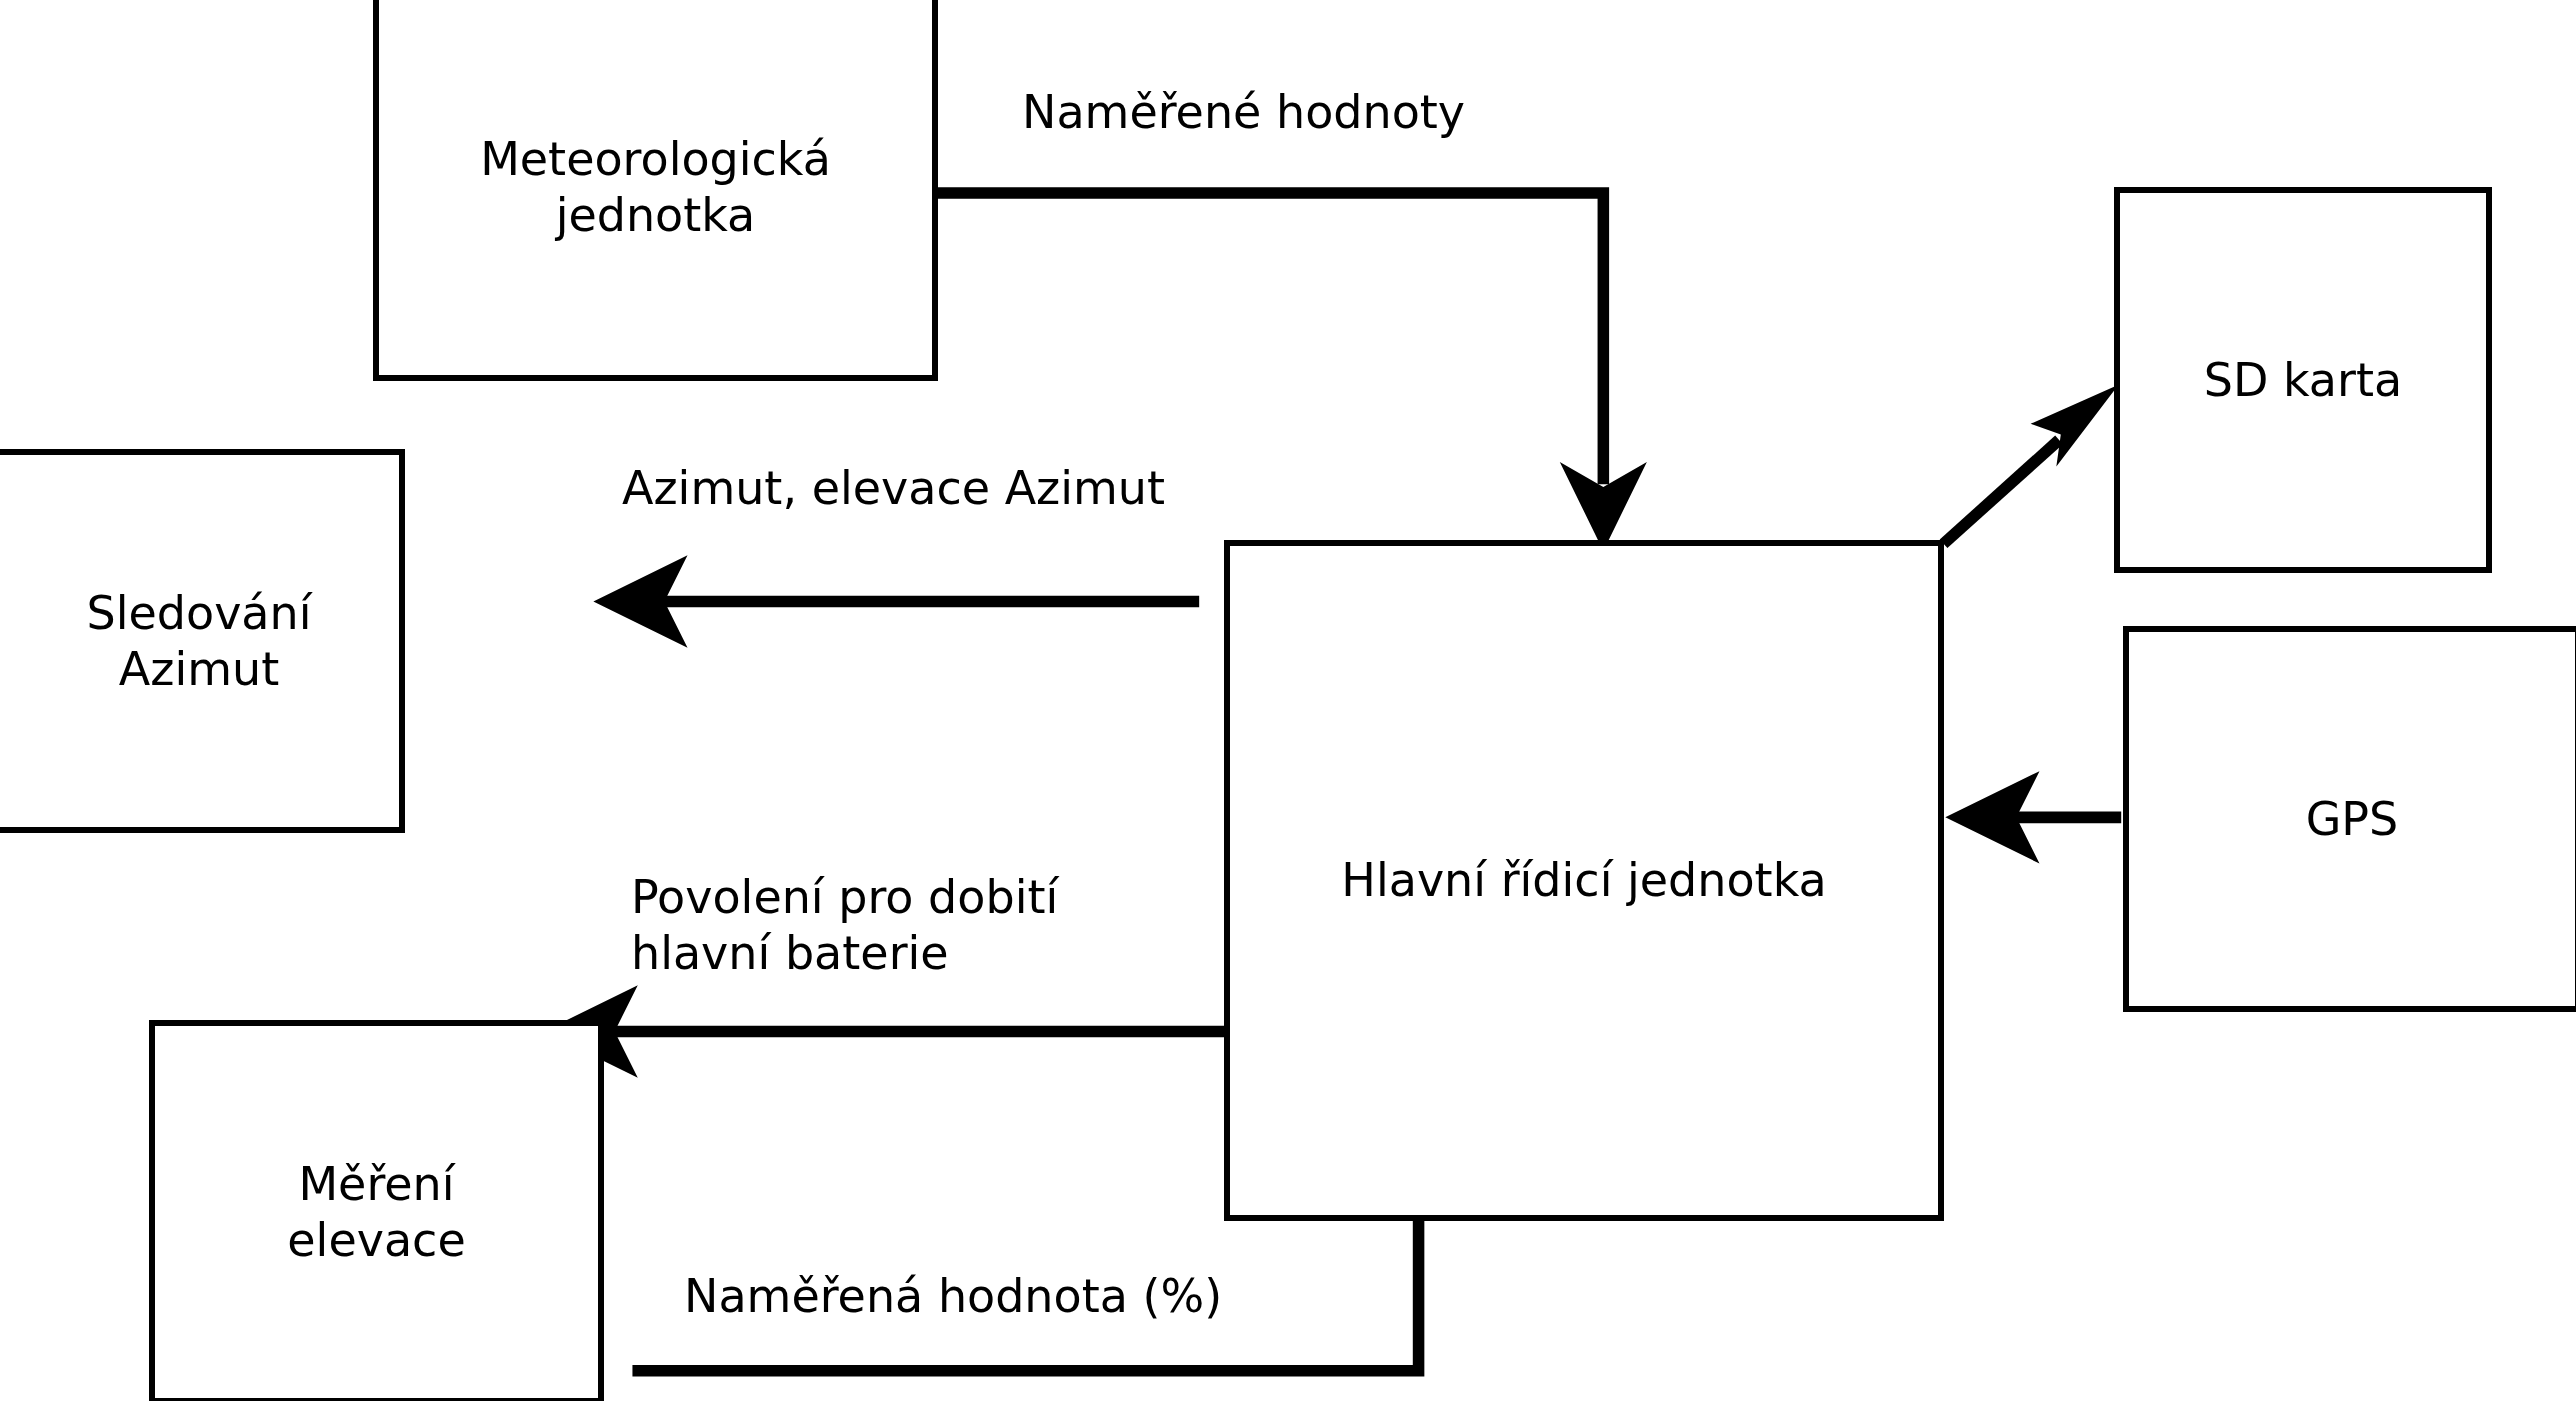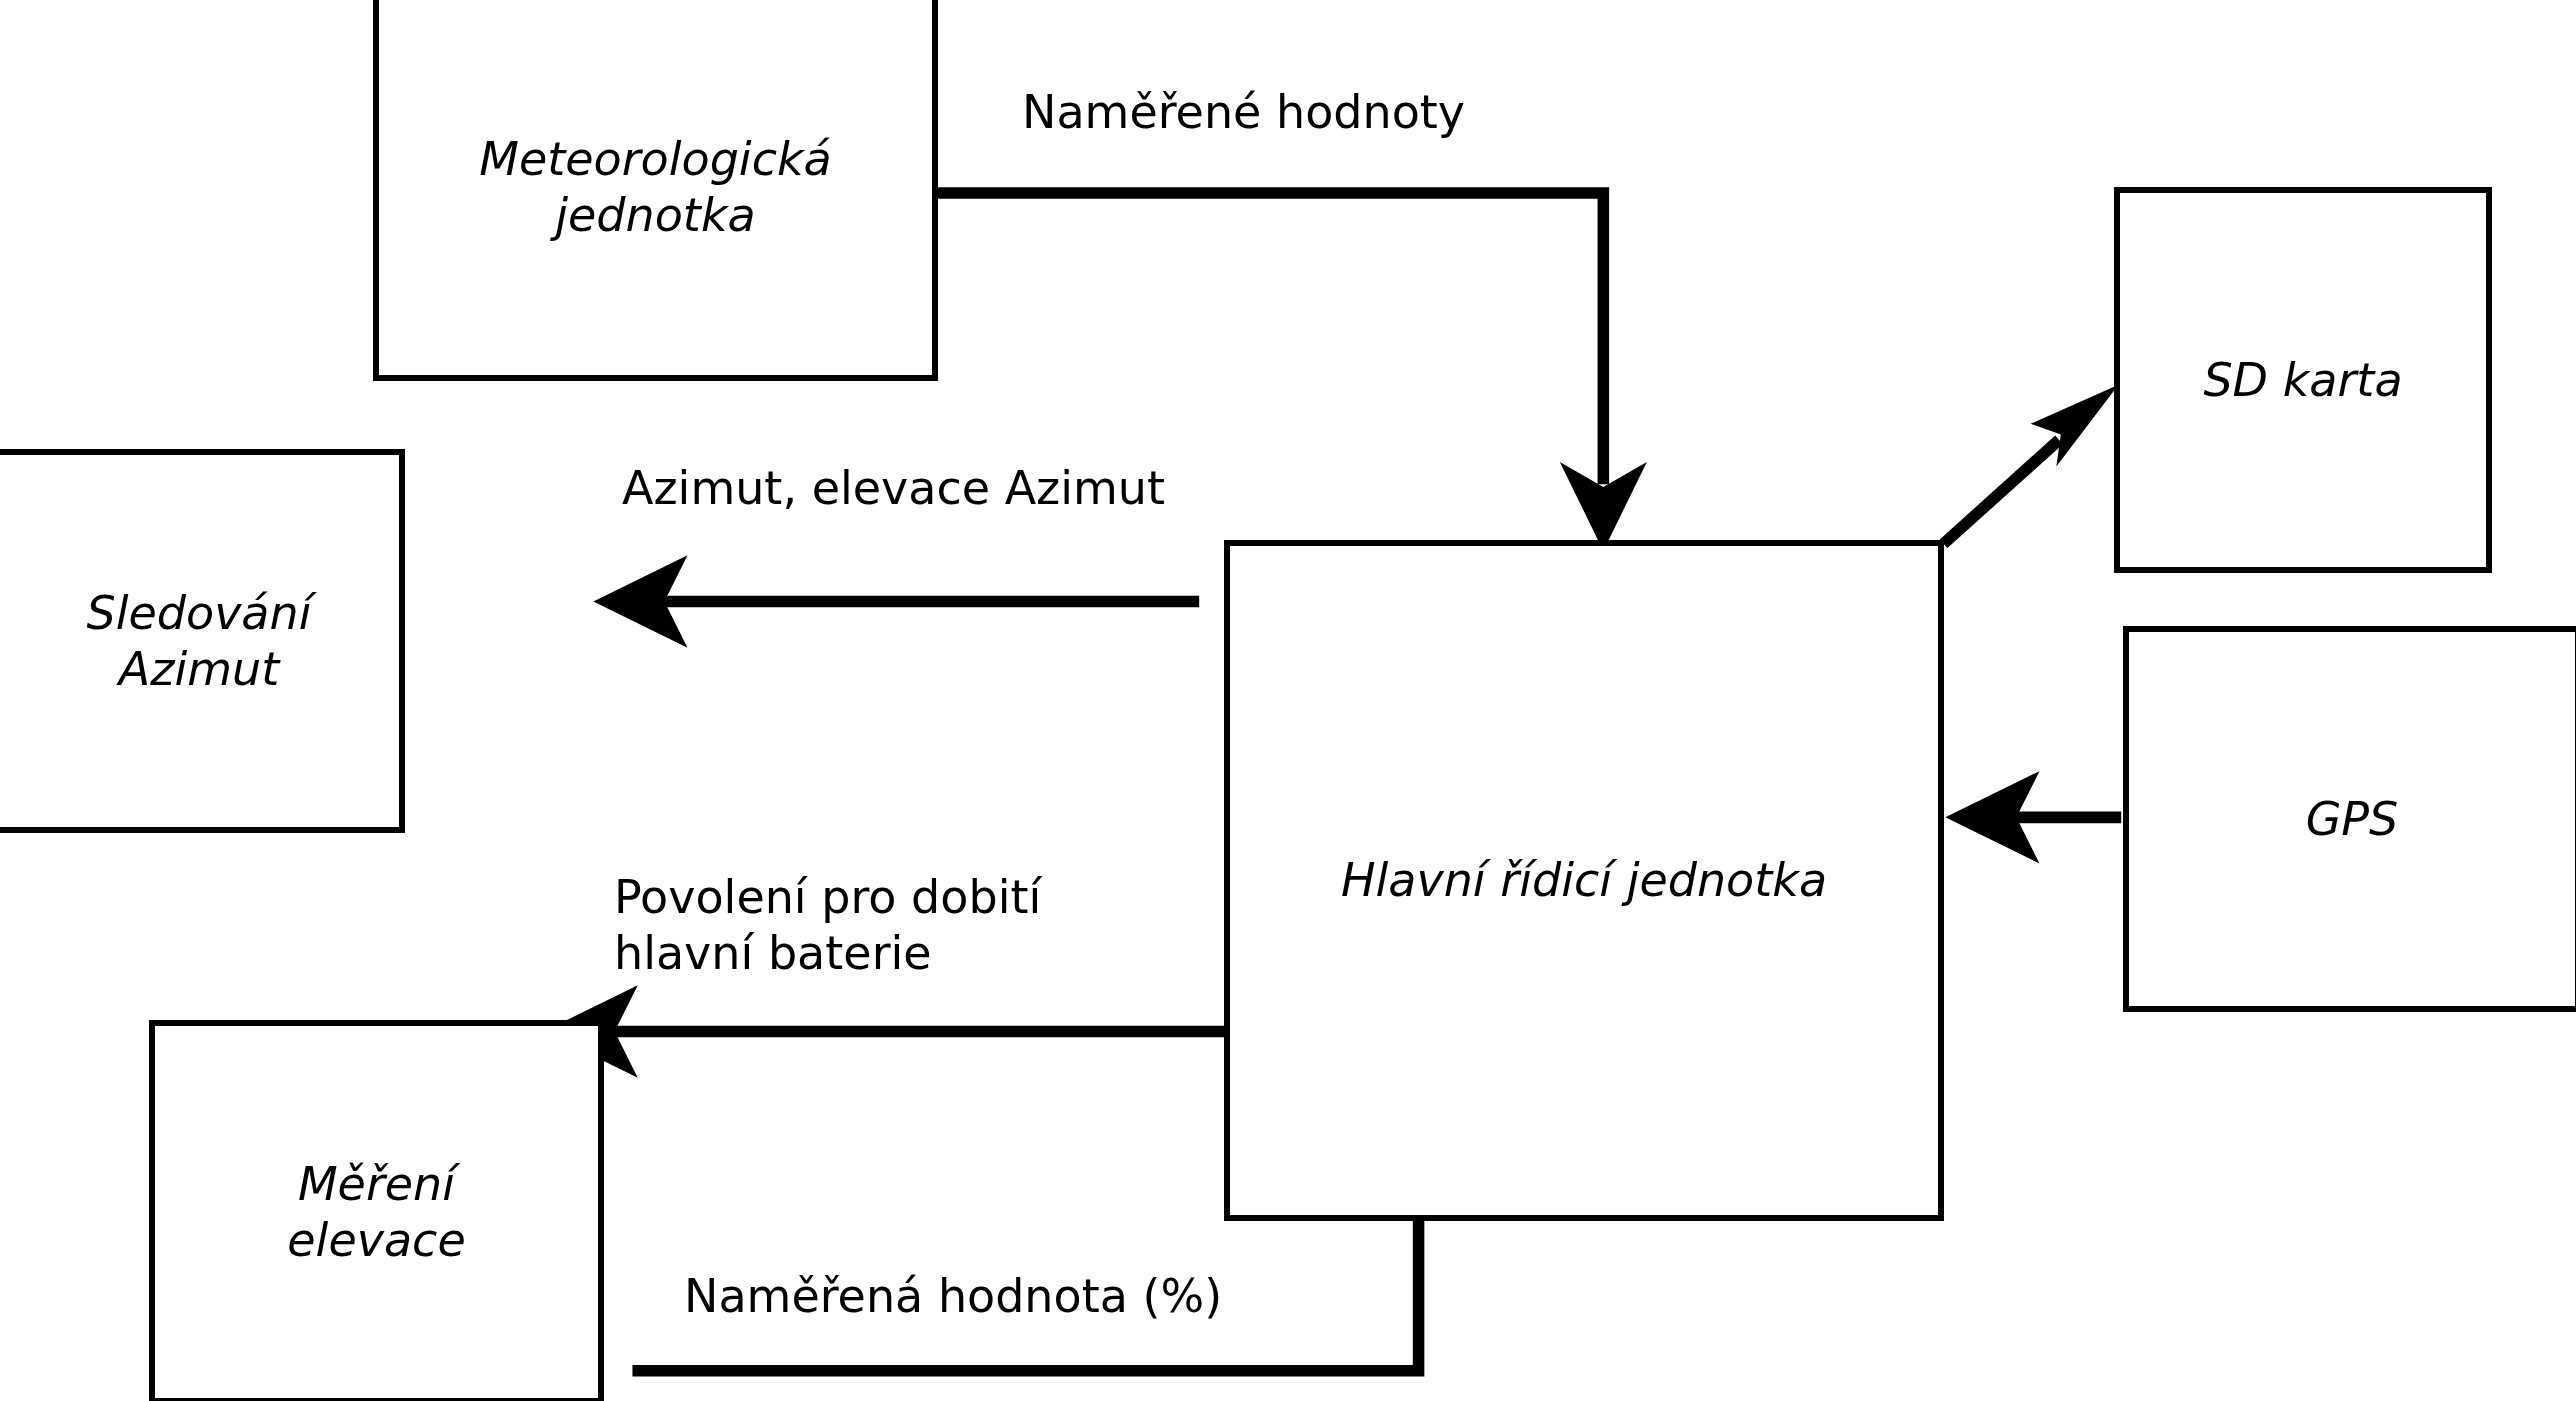--- a/index.html
+++ b/index.html
@@ -26,21 +26,20 @@
     text-align: center;
     color: #000000;
     font-size: 46px;
     line-height: 1.22;
     font-weight: 400;
     z-index: 3;
   }
   .node-label {
     white-space: pre-line;
     display: block;
-    font-style: italic;
   }
   .edge-label {
     position: absolute;
     color: #000000;
     font-size: 46px;
     line-height: 1.22;
     white-space: pre-line;
     z-index: 4;
   }
   .edge-layer {
@@ -115,19 +114,19 @@
   </div>
 
   <div class="node-box" style="left:2123px; top:626px; width:458px; height:386px;">
     <span class="node-label">GPS</span>
   </div>
 
   <div class="edge-label" style="left:1004px; top:84px;margin-left:18px;">Naměřené hodnoty</div>
 
   <div class="edge-label" style="left:622px; top:460px;">Azimut, elevace Azimut</div>
 
-  <div class="edge-label" style="left:614px; top:869px;">Povolení pro dobití
+  <div class="edge-label" style="left:631px; top:869px;">Povolení pro dobití
 hlavní baterie</div>
 
   <div class="edge-label" style="left:684px; top:1268px;">Naměřená hodnota (%)</div>
 
 </div>
 
 
 </body></html>

